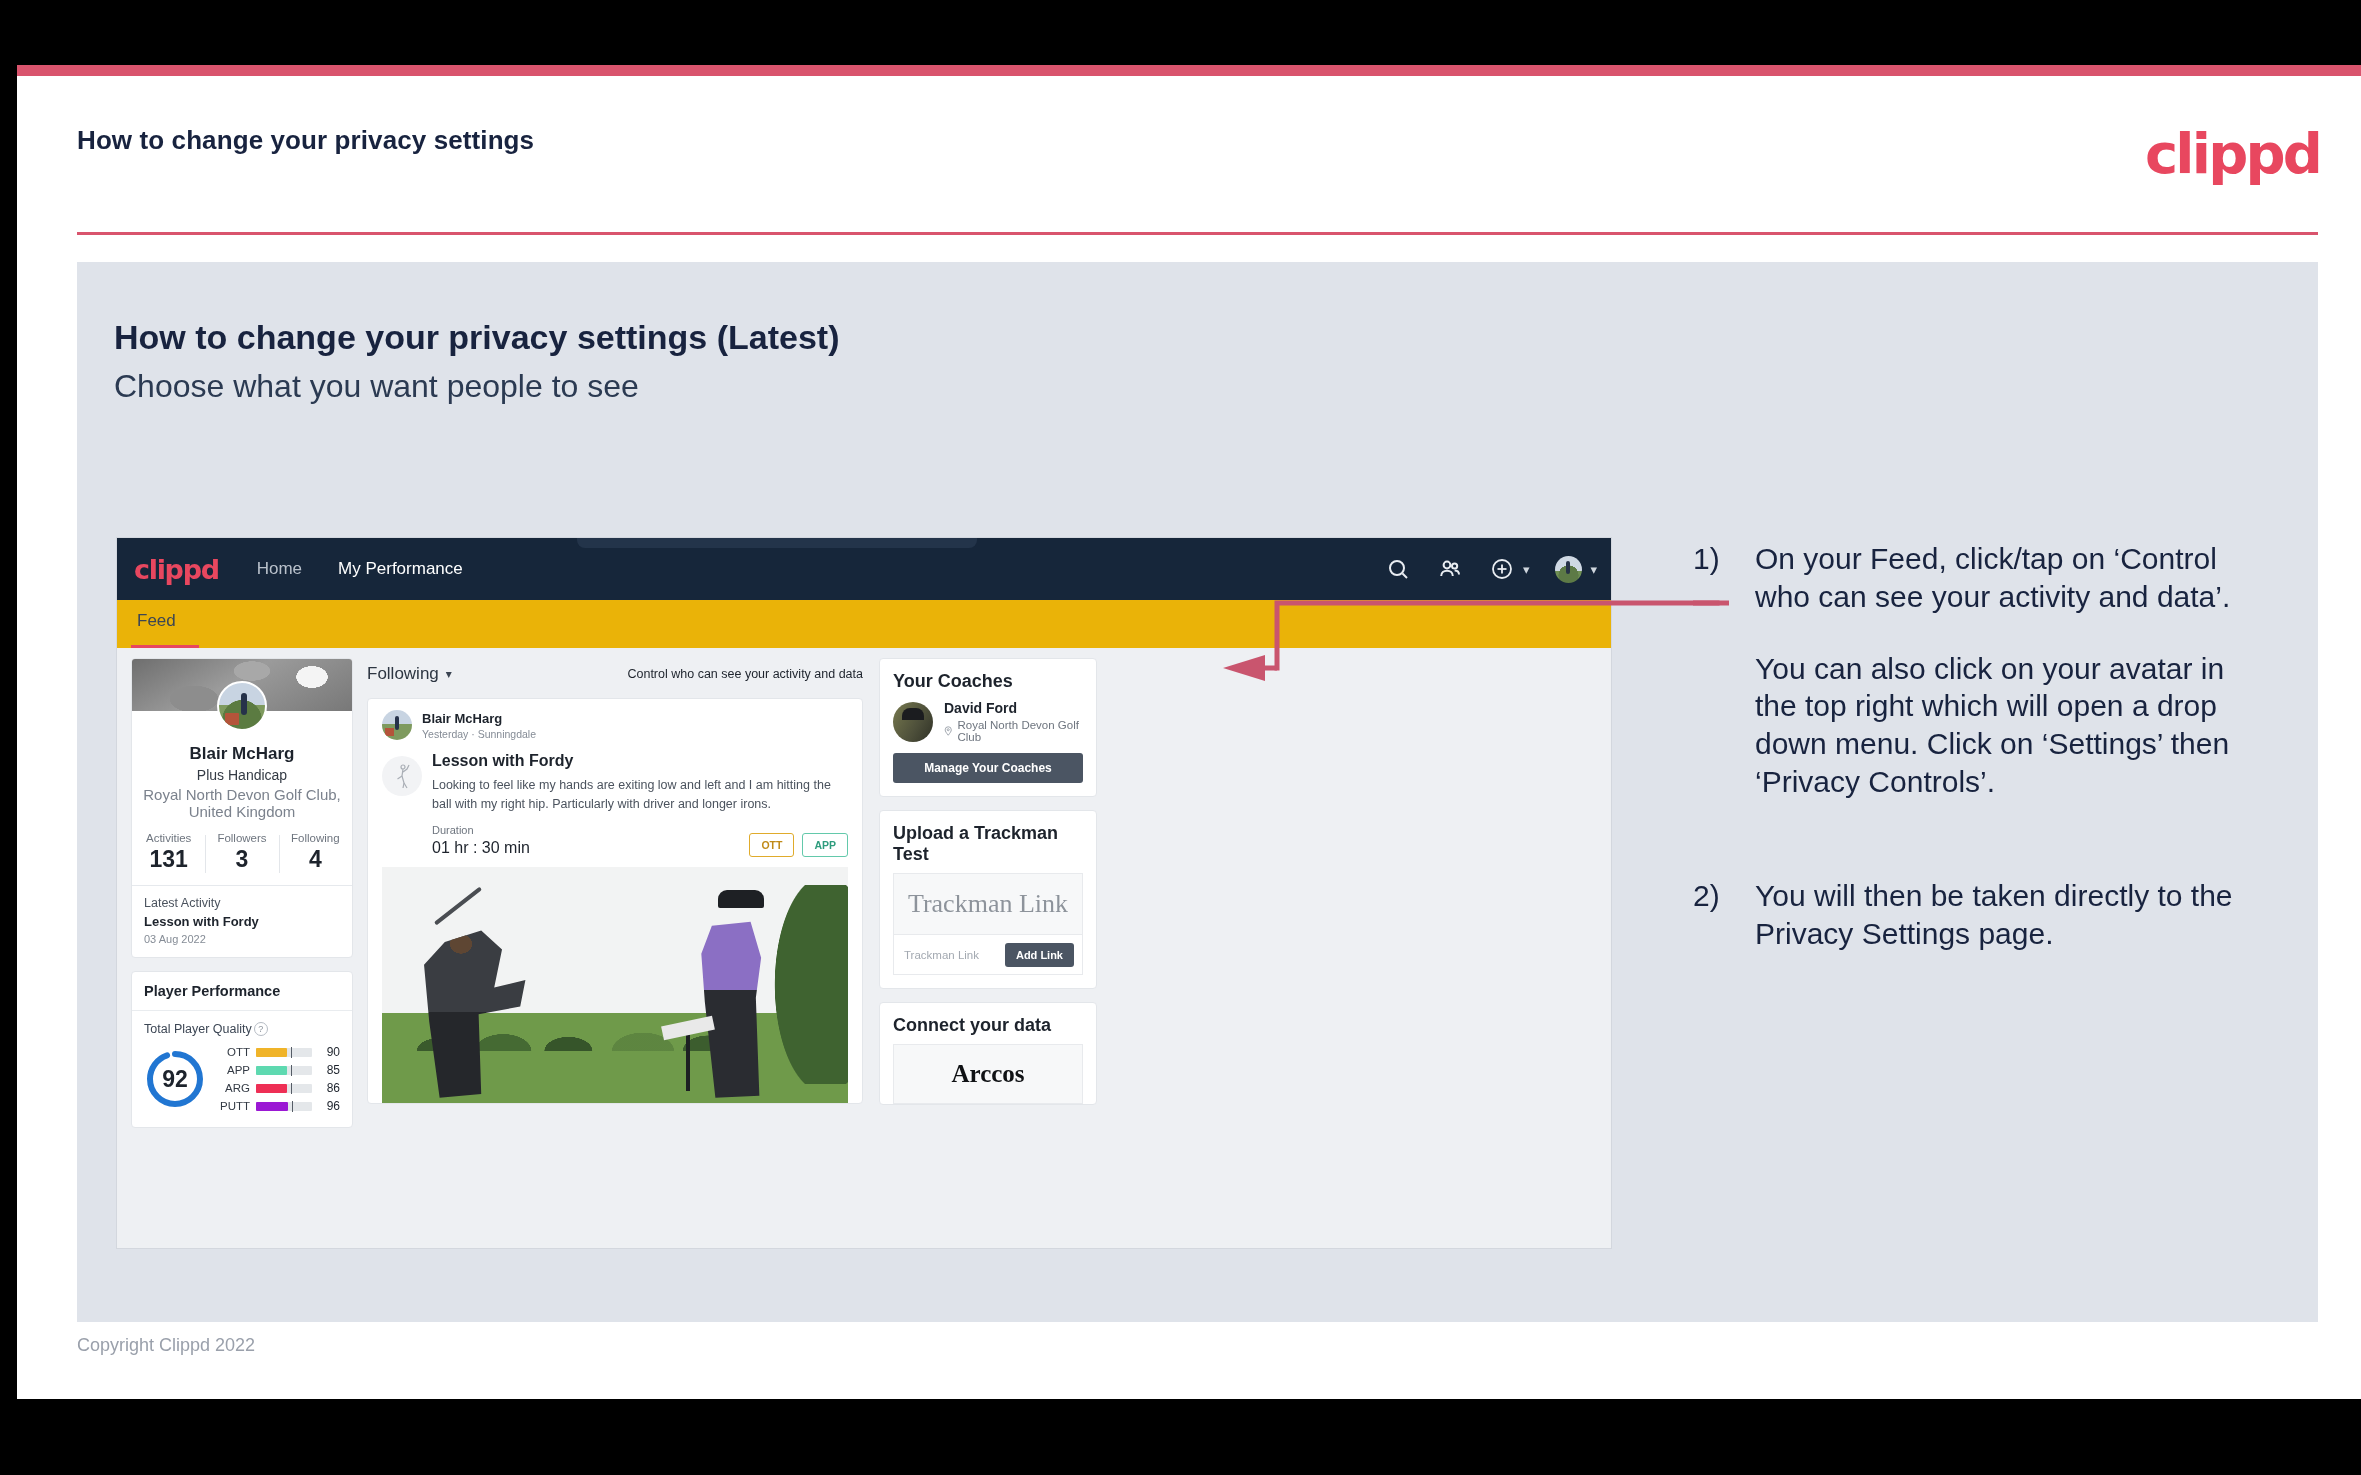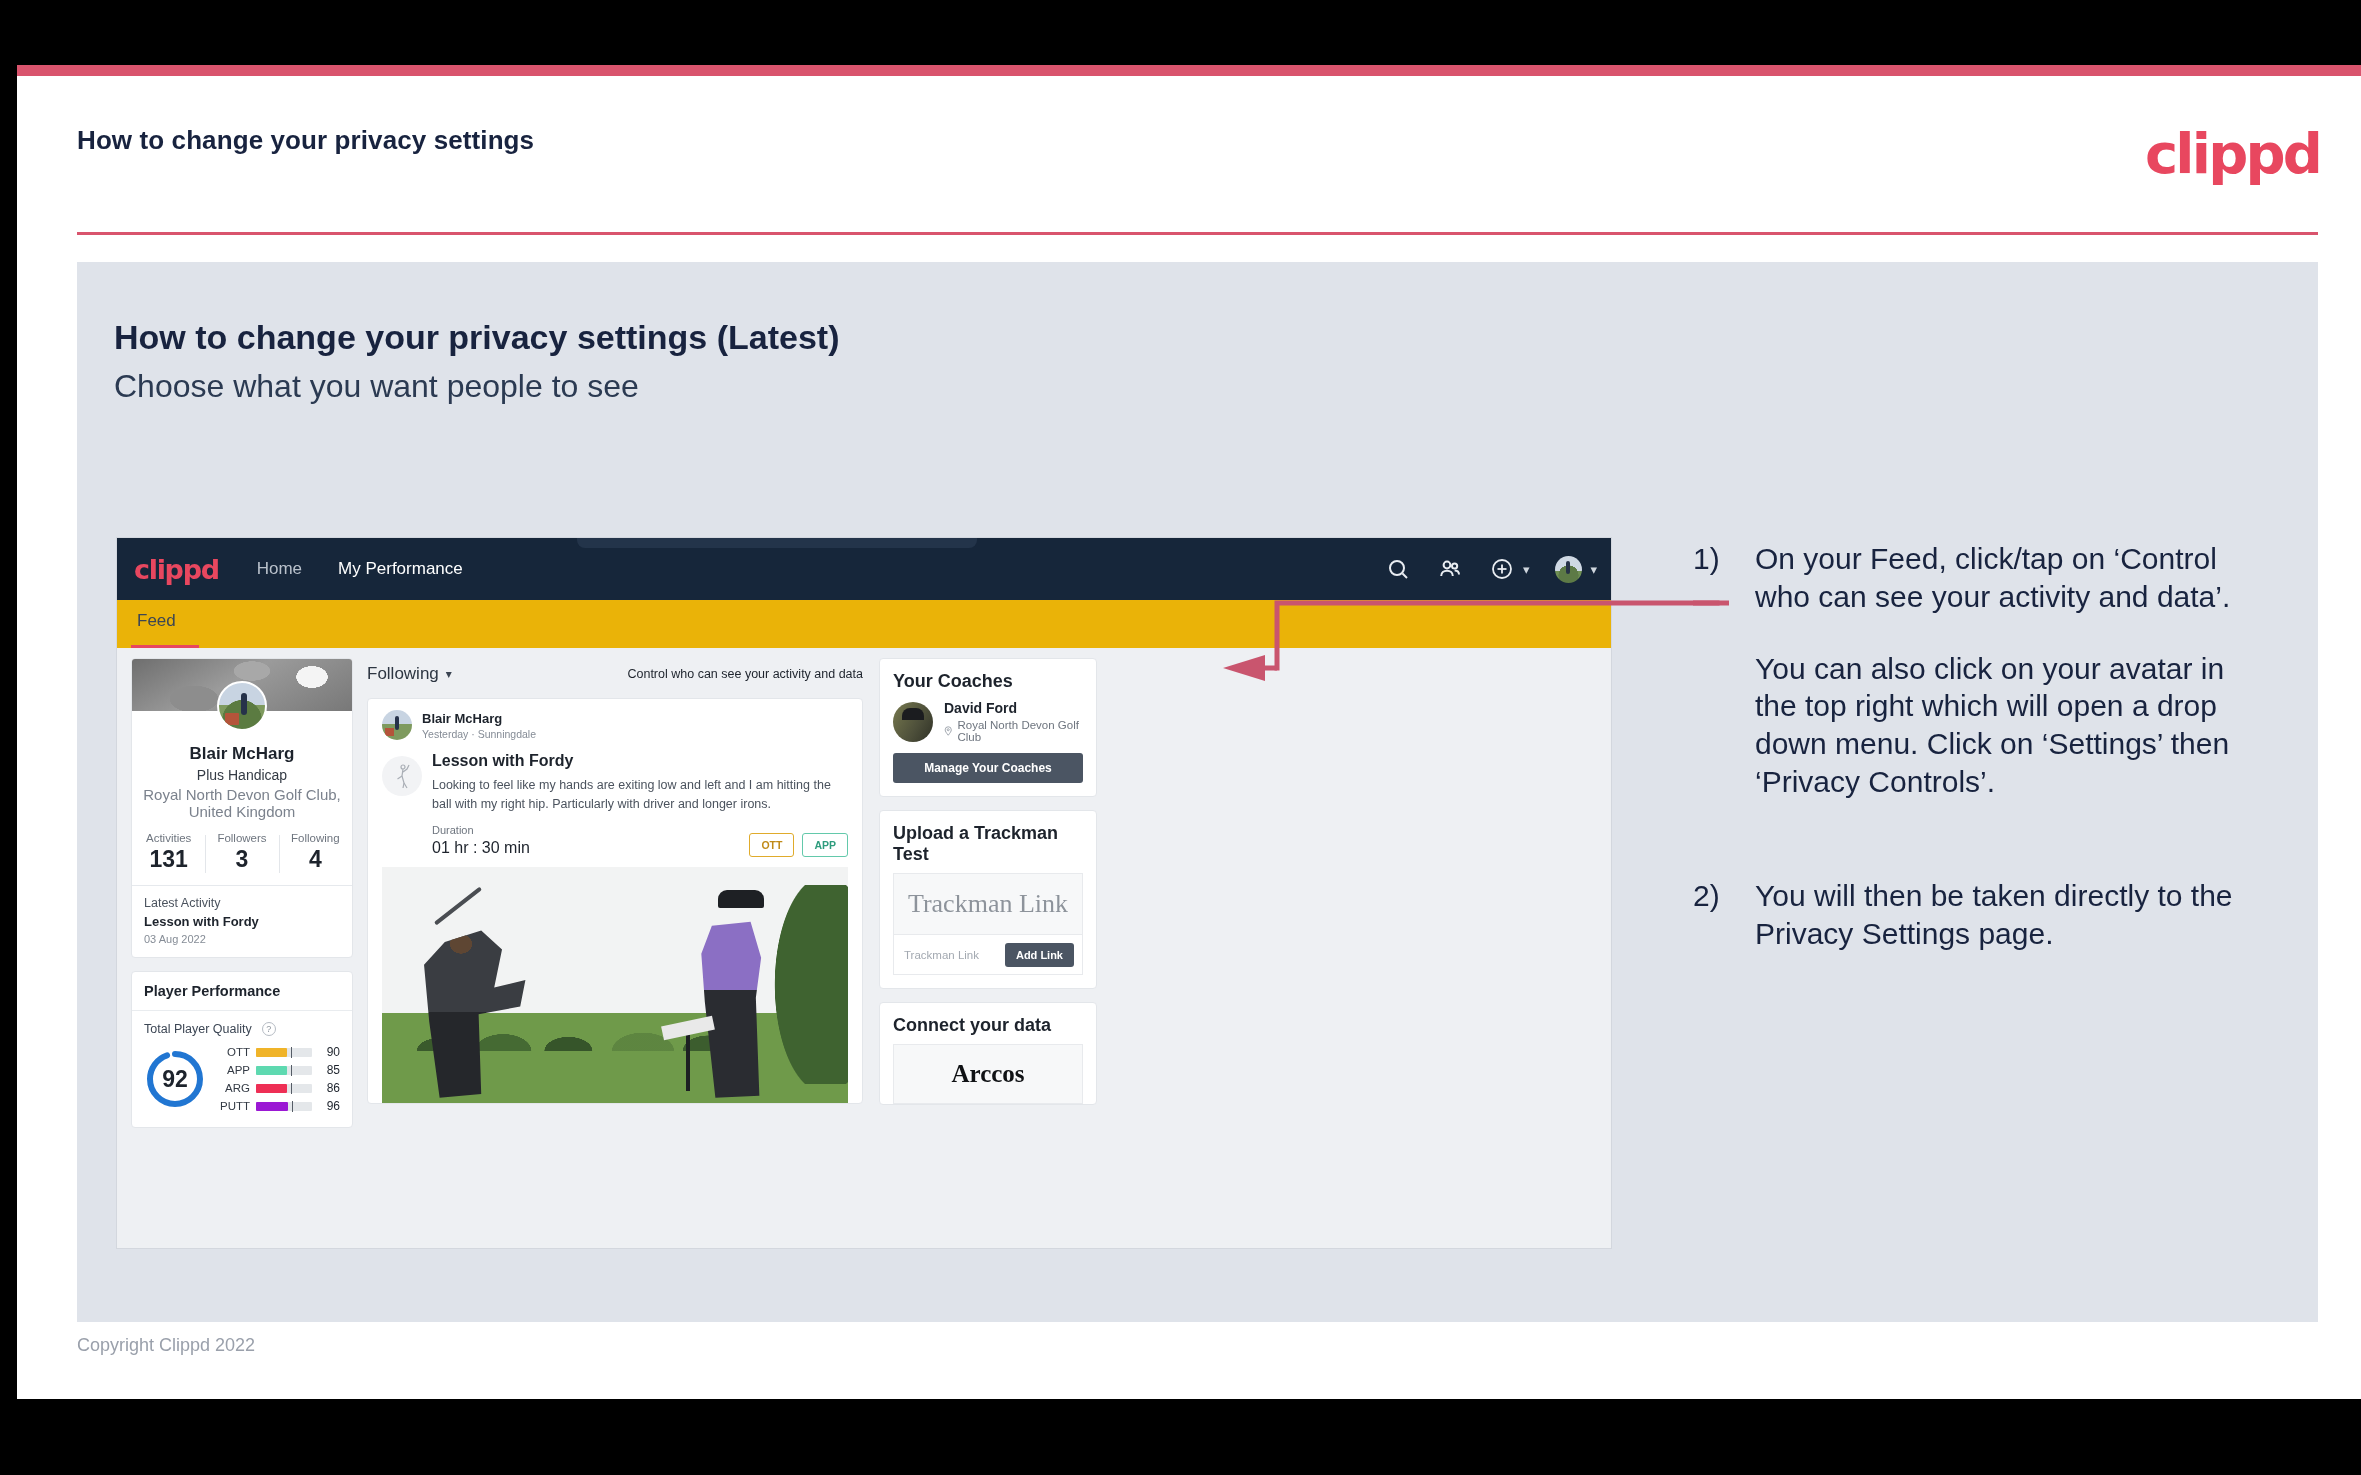--- a/index.html
+++ b/index.html
@@ -155,21 +155,21 @@
   .stat-value { font-size:23px; font-weight:700; color:#1d232c; margin-top:2px; }
   .card-divider { height:1px; background:#e6e9ed; }
   .latest { padding:10px 12px 12px 12px; }
   .latest-h { font-size:12.5px; color:#4b535e; }
   .latest-t { font-size:13px; font-weight:700; color:#1d232c; margin-top:4px; }
   .latest-d { font-size:11px; color:#858c96; margin-top:4px; }
 
   .perf-card { margin-top:13px; }
   .perf-head { padding:11px 12px; font-size:14.5px; font-weight:700; color:#1d232c; border-bottom:1px solid #e9ecef; }
   .perf-body { padding:11px 12px 14px 12px; }
-  .tpq-row { display:flex; align-items:center; gap:10px; font-size:12.5px; color:#3c4654; }
+  .tpq-row { display:flex; align-items:center; gap:2px; font-size:12.5px; color:#3c4654; }
   .q-mark {
     width:14px; height:14px; border-radius:50%; border:1.3px solid #b6bcc4;
     font-size:9px; color:#8d949d; display:flex; align-items:center; justify-content:center;
   }
   .tpq-main { display:flex; align-items:center; margin-top:9px; gap:12px; }
   .donut { position:relative; width:62px; height:62px; flex:none; }
   .donut svg { transform:rotate(-90deg); }
   .donut-num {
     position:absolute; inset:0; display:flex; align-items:center; justify-content:center;
     font-size:23px; font-weight:700; color:#1d232c;

